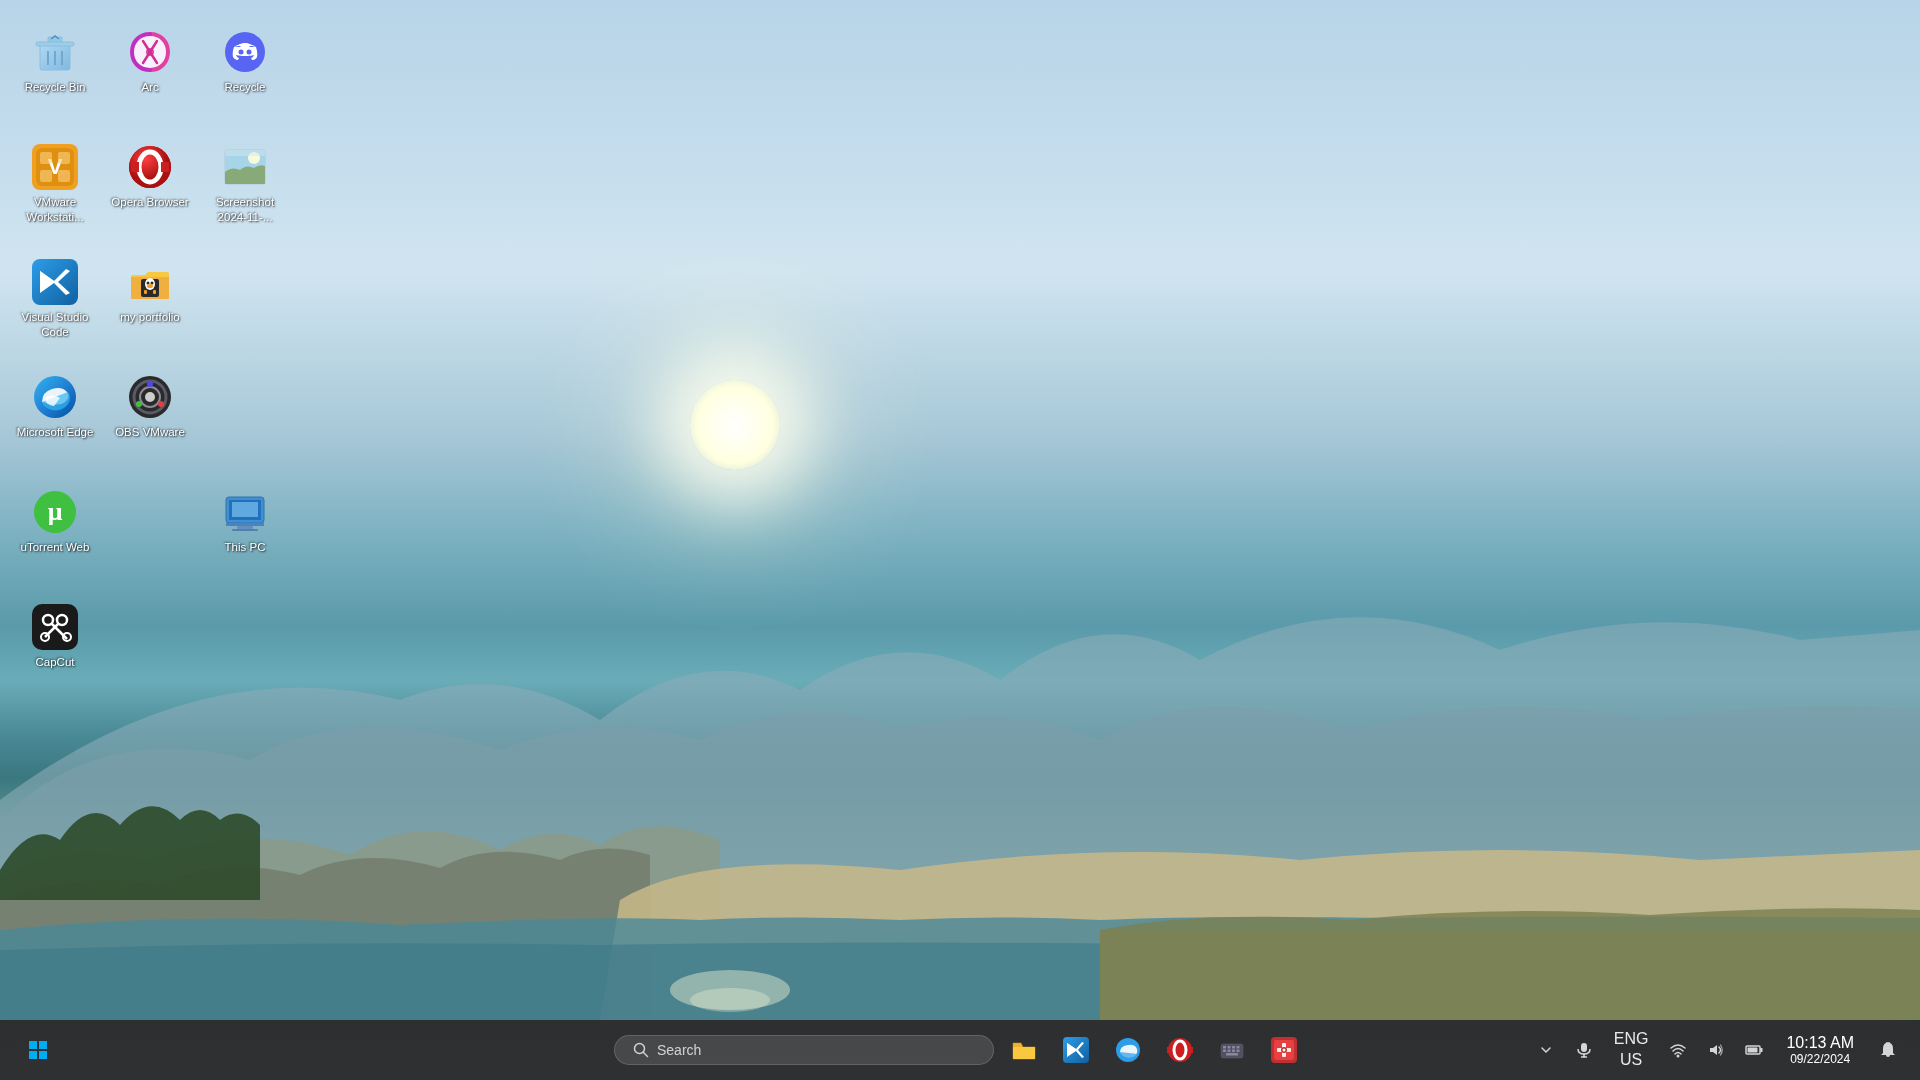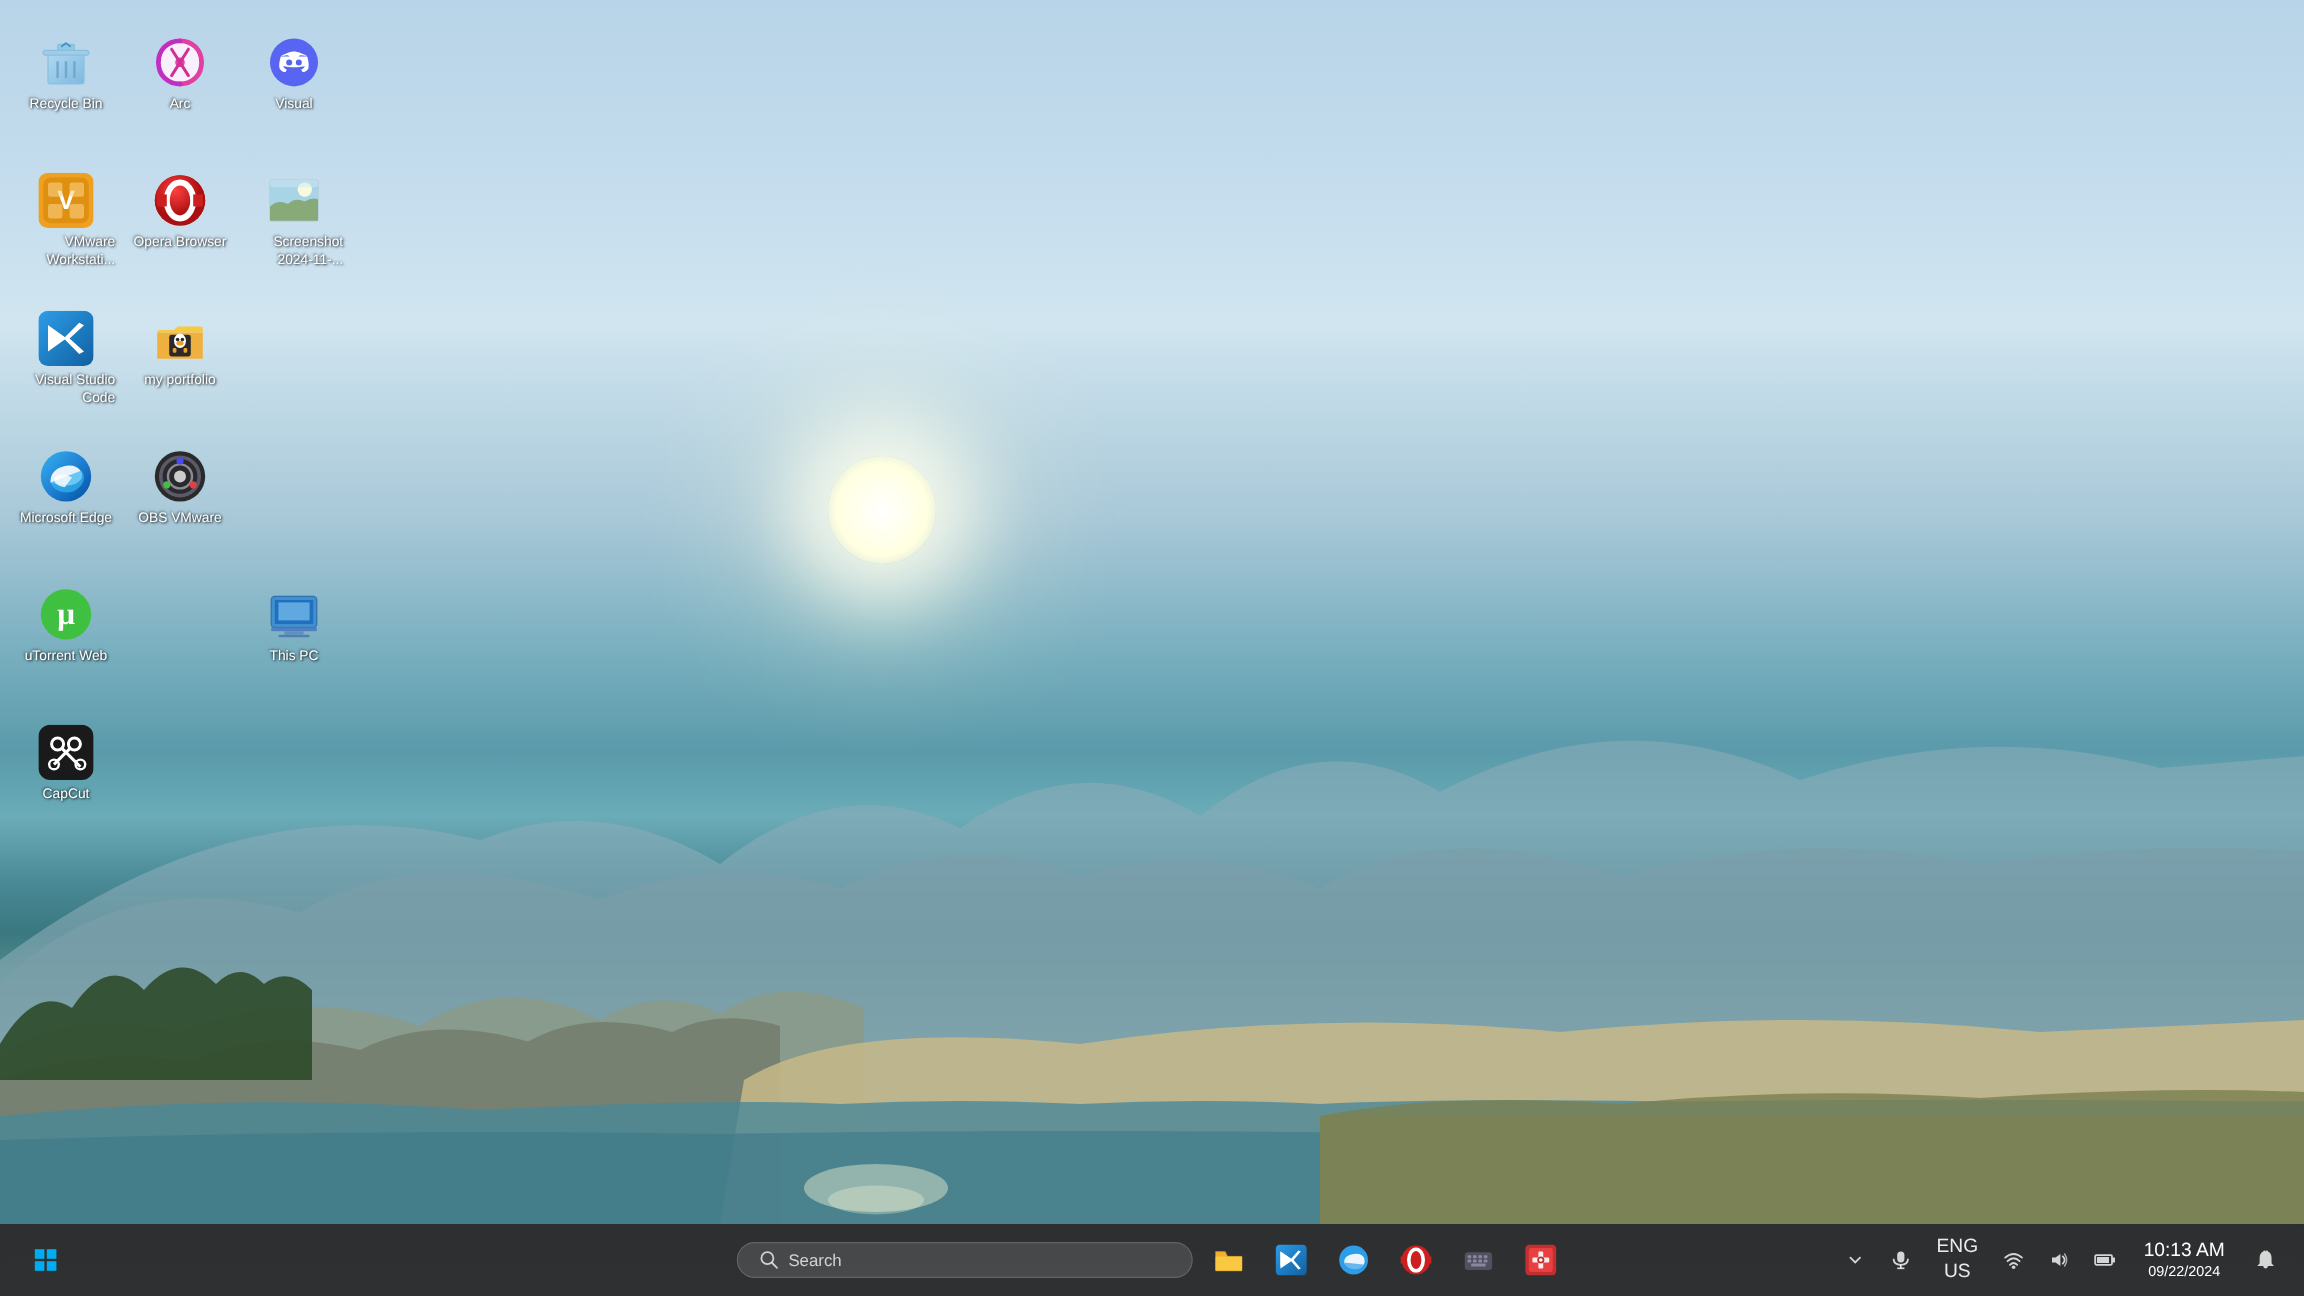--- a/index.html
+++ b/index.html
@@ -70,21 +70,21 @@
     }
 
     .desktop-icon {
       display: flex;
       flex-direction: column;
       align-items: center;
       justify-content: flex-start;
       padding: 8px 4px;
       cursor: pointer;
       border-radius: 6px;
-      text-align: right;
+      text-align: center;
       gap: 4px;
     }
 
     .icon-img {
       width: 48px;
       height: 48px;
       display: flex;
       align-items: center;
       justify-content: center;
       position: relative;
@@ -304,21 +304,21 @@
     <div class="desktop-icon">
       <div class="icon-img">
         <svg width="46" height="46" viewBox="0 0 46 46">
           <circle cx="23" cy="23" r="20" fill="#5865F2"></circle>
           <path d="M16 16 C16 16 19 14 23 14 C27 14 30 16 30 16 C30 16 32.5 16.5 34 18 C34 18 31 17 28 17 L25 20 C24.5 19.5 23.8 19.2 23 19.2 C22.2 19.2 21.5 19.5 21 20 L18 17 C15 17 12 18 12 18 C13.5 16.5 16 16 16 16Z" fill="white"></path>
           <path d="M12 18 C12 18 10 24 11 28 C12 30 14 31 16 31 L17 29 C15.5 28.5 14.5 27.5 14 26 C14 26 16 27 23 27 C30 27 32 26 32 26 C31.5 27.5 30.5 28.5 29 29 L30 31 C32 31 34 30 35 28 C36 24 34 18 34 18" fill="white"></path>
           <circle cx="19" cy="23" r="2.5" fill="#5865F2"></circle>
           <circle cx="27" cy="23" r="2.5" fill="#5865F2"></circle>
         </svg>
       </div>
-      <span class="icon-label">Visual</span>
+      <span class="icon-label">Recycle</span>
     </div>
 
     <div class="desktop-icon">
       <div class="icon-img">
         <svg width="46" height="46" viewBox="0 0 46 46">
           <rect width="46" height="46" rx="8" fill="#f0a020"></rect>
           <rect x="4" y="4" width="38" height="38" rx="6" fill="#e09010"></rect>
           <text x="23" y="30" font-size="22" font-weight="bold" fill="white" text-anchor="middle" font-family="Arial">V</text>
           <rect x="8" y="8" width="12" height="12" rx="2" fill="#f8d080" opacity="0.6"></rect>
           <rect x="26" y="8" width="12" height="12" rx="2" fill="#f8d080" opacity="0.6"></rect>

